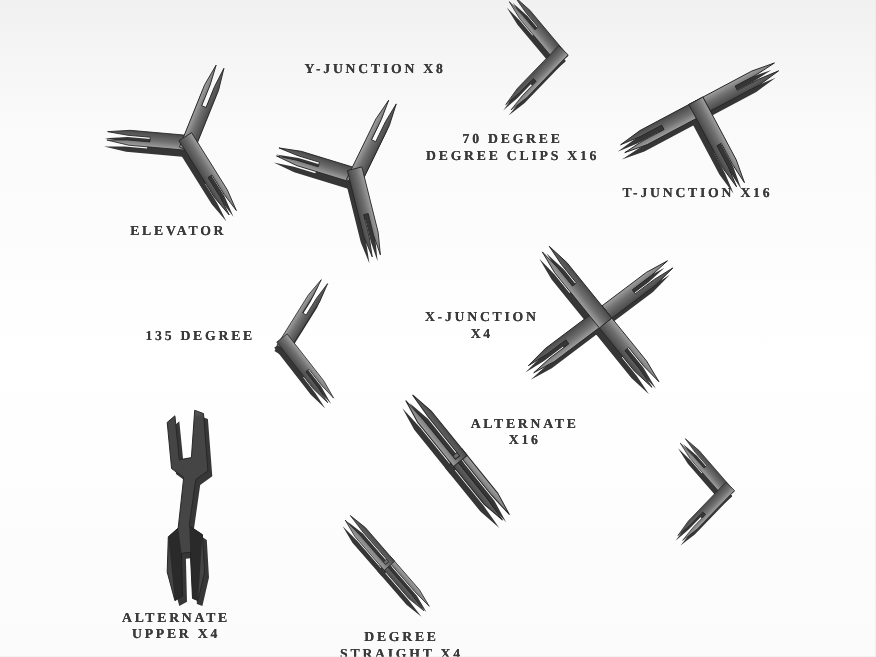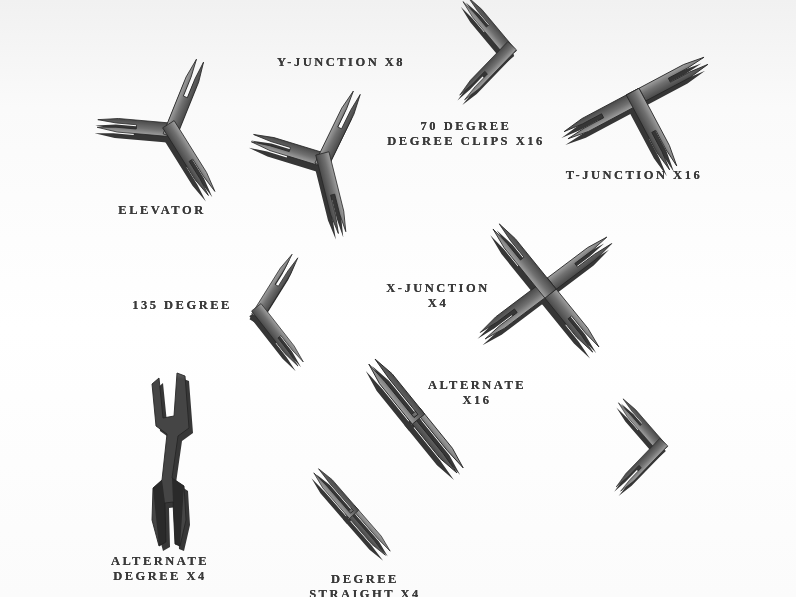--- a/index.html
+++ b/index.html
@@ -185,21 +185,21 @@
       </g>
       <g class="main">
         <path d="M 26,14 L 33,8 L 37,48 L 48,46 L 51,3 L 59,6 L 63,58 L 52,66 L 46,108 L 58,116 L 60,150 L 54,176 L 49,174 L 47,132 L 39,133 L 40,172 L 33,176 L 26,150 L 27,118 L 36,110 L 41,64 L 30,56 Z"></path>
       </g>
       <path class="darkpart" d="M 27,118 L 33,176 L 40,172 L 39,133 L 36,110 Z"></path>
       <path class="darkpart" d="M 46,108 L 47,132 L 49,174 L 54,176 L 58,116 Z"></path>
     </svg>
   </div>
   <div class="label" style="left:160px;top:554px">
     <span>ALTERNATE</span>
-      <span>DEGREE X4</span>
+      <span>UPPER X4</span>
   </div>
 
   <div class="piece" style="left:292px;top:462px">
     <svg width="120" height="100" viewBox="0 0 120 100">
       <g transform="translate(60,50) scale(0.78)">
         <g class="shadow" transform="translate(-3,7)">
           <use href="#armF" transform="rotate(49)"></use>
             <use href="#armF" transform="rotate(229)"></use>
         </g>
         <g class="main">

